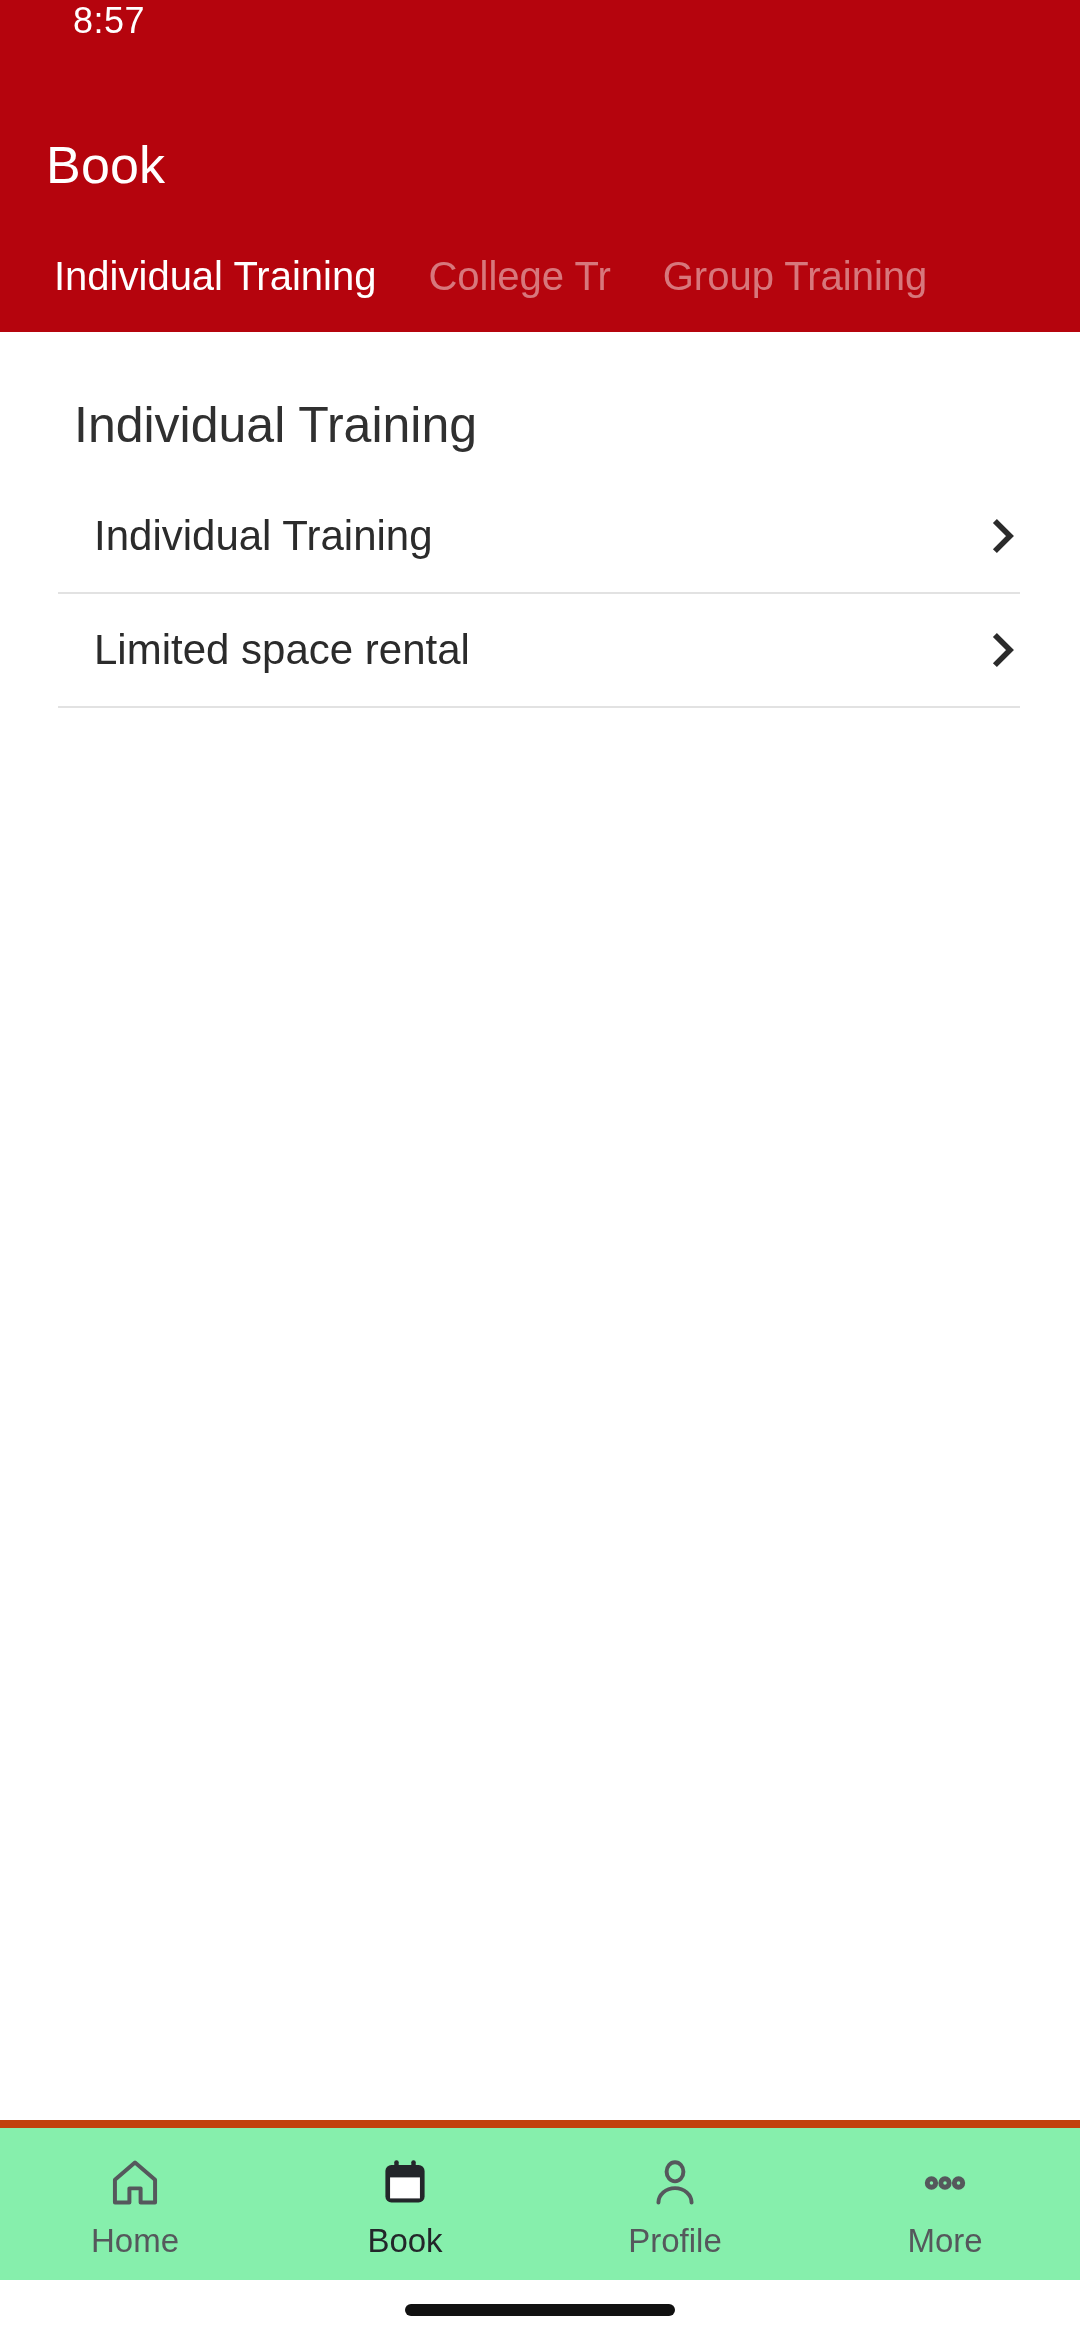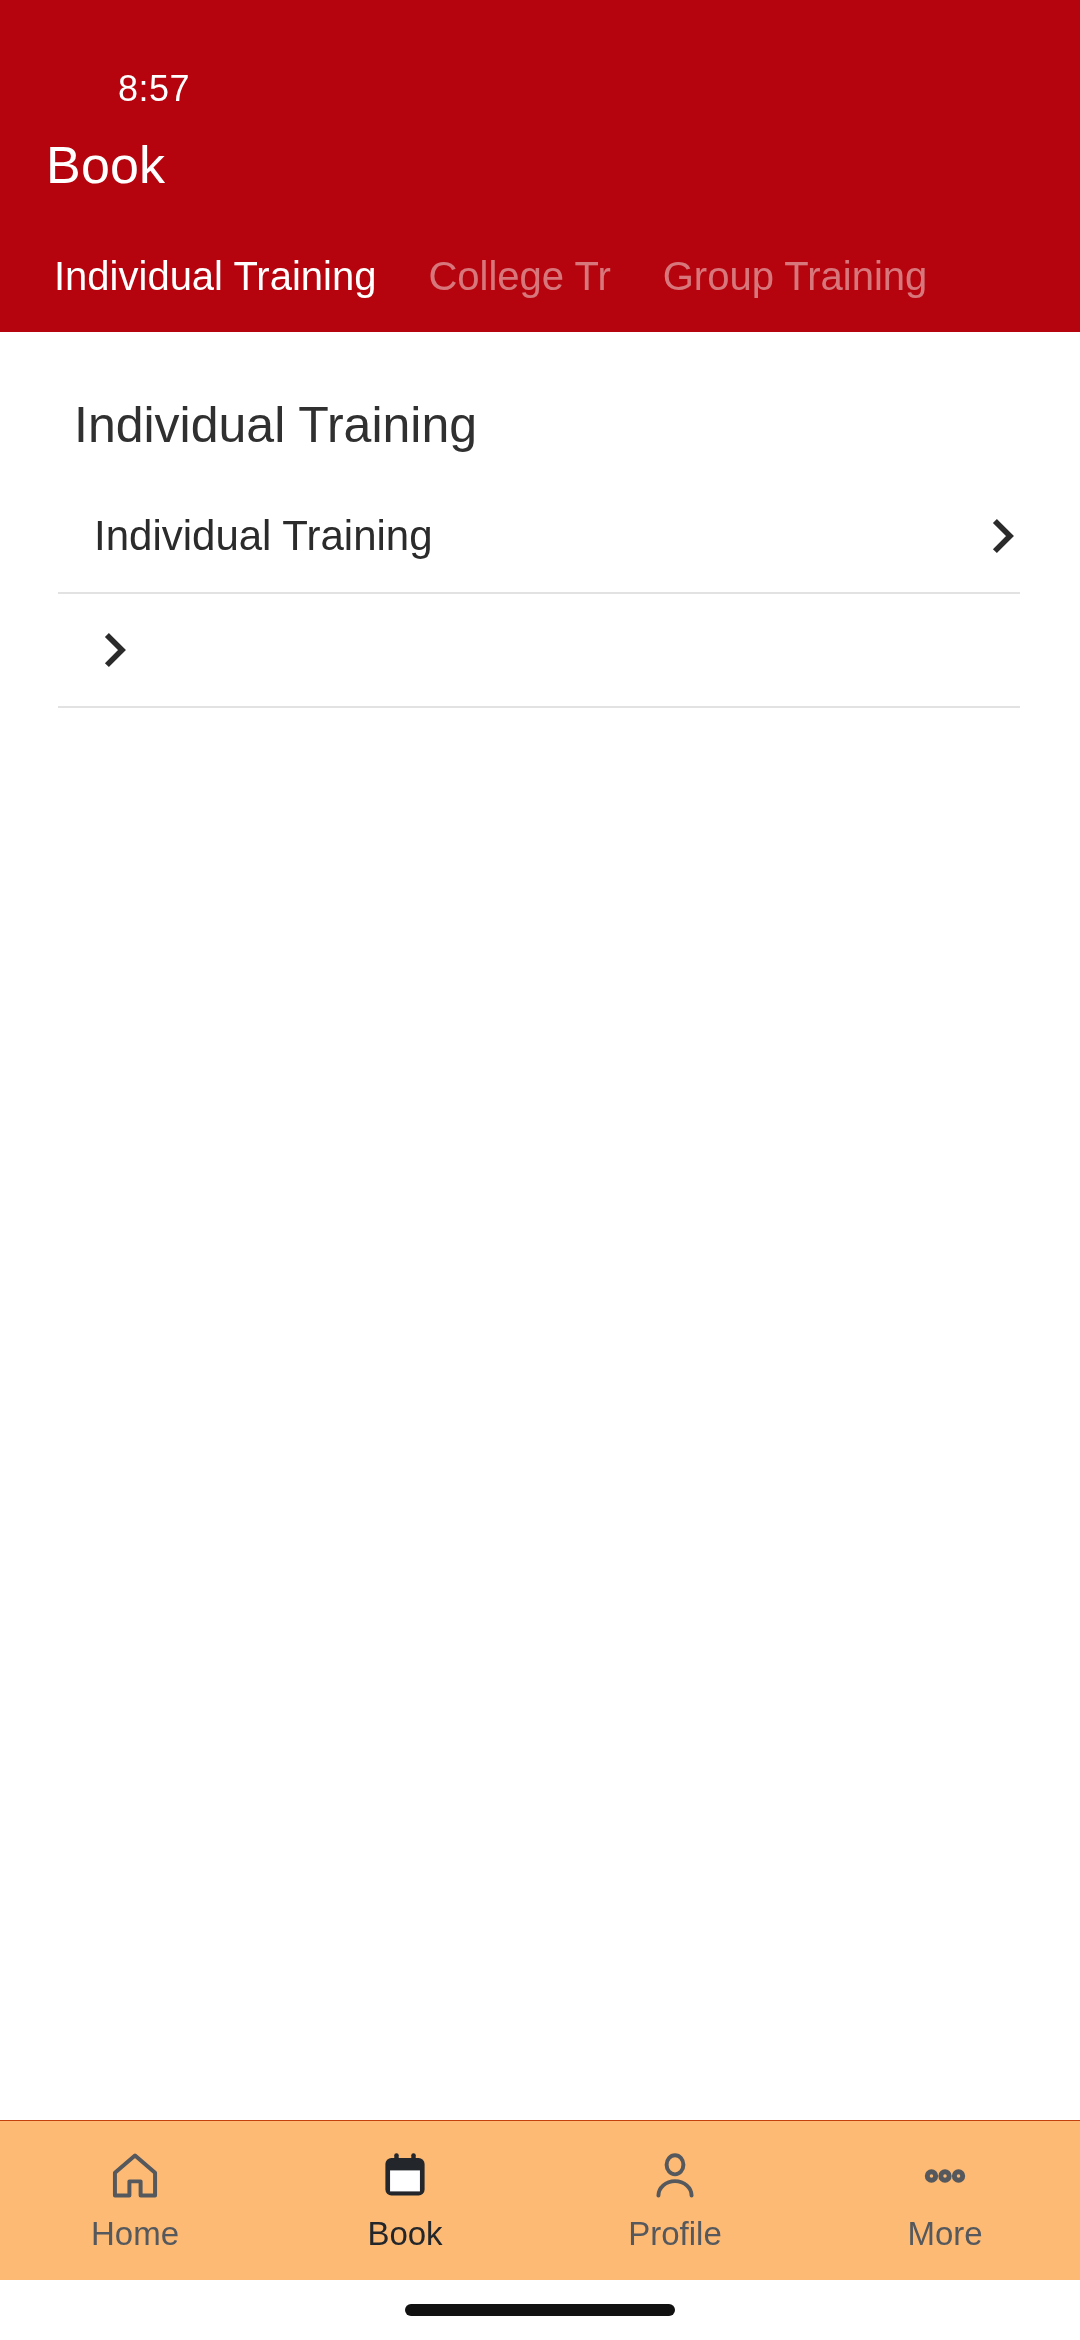--- a/index.html
+++ b/index.html
@@ -24,22 +24,22 @@
   
   .app-header {
     background: #b5040d;
     flex: 0 0 auto;
     padding-bottom: 0;
   }
 
   .status-bar {
     height: 110px;
     display: flex;
-    align-items: flex-end;
-    padding-left: 118px;
+    align-items: flex-start;
+    padding-left: 73px;
   }
 
   .status-time {
     color: #ffffff;
     font-size: 36px;
     letter-spacing: 0.5px;
   }
 
   .title-row {
     height: 110px;
@@ -121,22 +121,22 @@
     height: 2px;
     background: #e2e2e2;
     margin: 0 60px 0 58px;
   }
 
   .spacer { flex: 1 1 auto; }
 
   
   .bottom-nav {
     flex: 0 0 auto;
-    border-top: 1px solid #c2410c;
-    background: #fdba74;
+    border-top: 8px solid #c2410c;
+    background: #86efac;
     display: flex;
     align-items: flex-start;
     justify-content: space-around;
     padding-top: 24px;
     height: 160px;
   }
 
   .nav-item {
     width: 216px;
     display: flex;
@@ -213,20 +213,21 @@
       <span class="chevron">
         <svg width="42" height="42" viewBox="0 0 24 24" fill="none" stroke="#2b2b2b" stroke-width="3.2" stroke-linecap="square" stroke-linejoin="miter">
           <polyline points="8.5,4.5 16,12 8.5,19.5"></polyline>
         </svg>
       </span>
     </div>
     <div class="divider"></div>
 
 
     <div class="list-row">
+      <span class="list-row-label">Limited space rental</span>
       <span class="chevron">
         <svg width="42" height="42" viewBox="0 0 24 24" fill="none" stroke="#2b2b2b" stroke-width="3.2" stroke-linecap="square" stroke-linejoin="miter">
           <polyline points="8.5,4.5 16,12 8.5,19.5"></polyline>
         </svg>
       </span>
     </div>
     <div class="divider"></div>
 
   </div>
 

